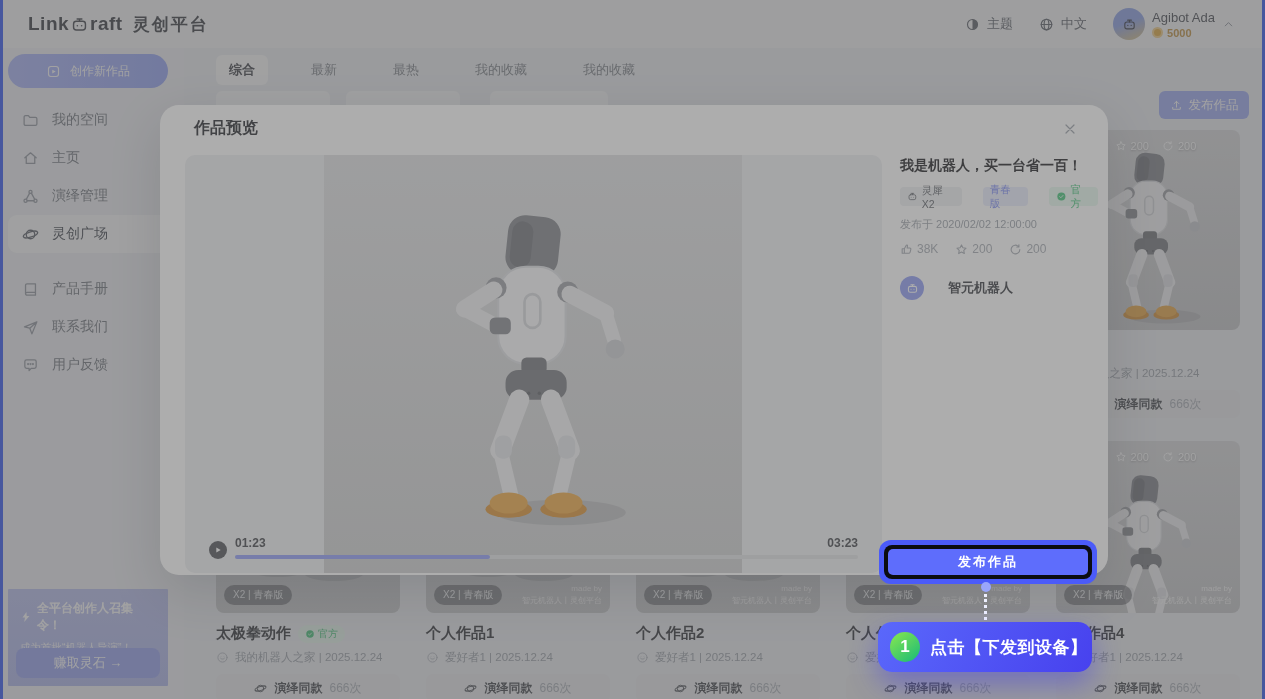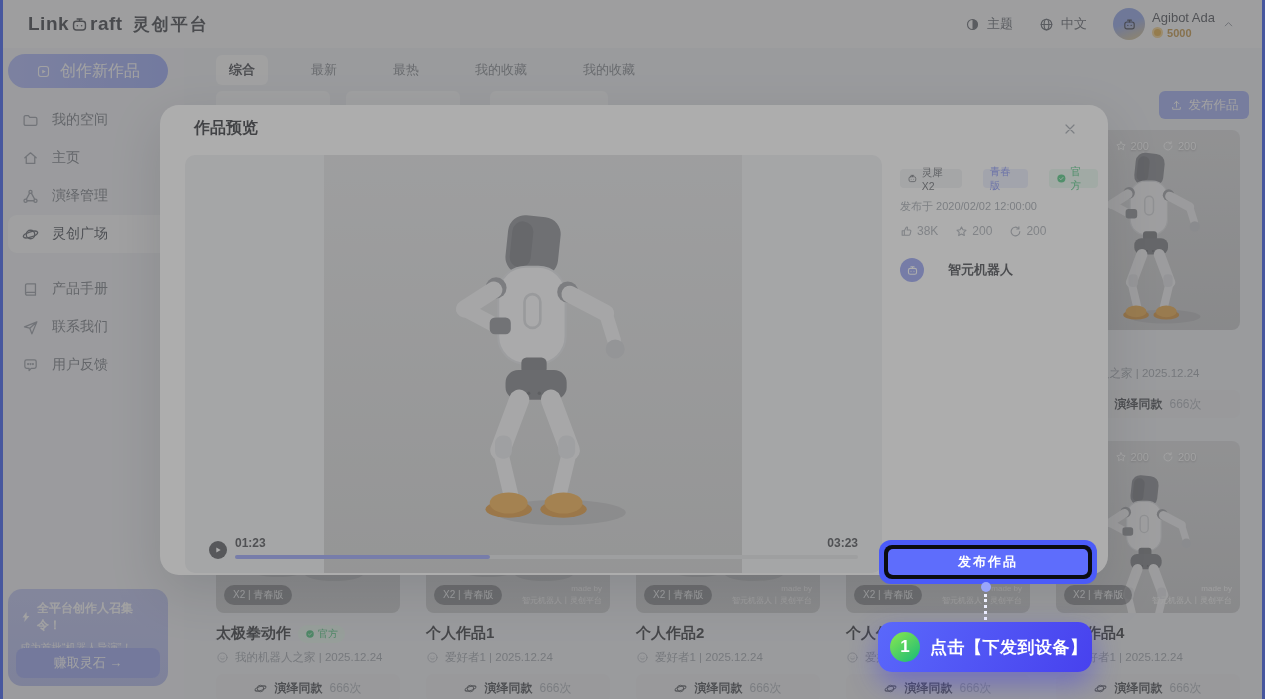--- a/index.html
+++ b/index.html
@@ -15,28 +15,28 @@
   .hdr-right{margin-left:auto;display:flex;align-items:center;gap:26px;margin-right:30px;color:#5a5e66;font-size:13px}
   .hgrp{display:flex;align-items:center;gap:7px}
   .avatar{width:32px;height:32px;border-radius:50%;background:linear-gradient(160deg,#8aa0e8 45%,#d9c07e);display:flex;align-items:center;justify-content:center;color:#2f3340}
   .ucol{display:flex;flex-direction:column;gap:2px}
   .uname{font-size:13px;color:#45484f}
   .ucoin{display:flex;align-items:center;gap:4px;font-size:11px;color:#c18f3a;font-weight:bold}
   .coin{width:11px;height:11px;border-radius:50%;background:#e3a83b;border:2px solid #f2cd84}
 
   
   .side{position:absolute;left:0;top:48px;bottom:0;width:184px;background:#f0f1f5;z-index:1}
-  .create-btn{margin:6px 8px 0;width:160px;height:34px;border-radius:17px;background:linear-gradient(90deg,#a9b5fb,#93a3f8);color:#fff;display:flex;align-items:center;justify-content:center;gap:9px;font-size:16px}
+  .create-btn{margin:6px 8px 0;width:160px;height:34px;border-radius:17px;background:linear-gradient(90deg,#a9b5fb,#93a3f8);color:#fff;display:flex;align-items:center;justify-content:center;gap:9px;font-size:12px}
   .menu{margin-top:13px}
   .mitem{height:38px;margin:0 8px;display:flex;align-items:center;gap:13px;padding-left:14px;color:#70757e;font-size:14px;border-radius:9px}
   .mitem .ic{width:17px;height:17px;color:#9196a0}
   .mitem.active{background:rgba(255,255,255,.8);color:#3f444d}
   .mitem.active .ic{color:#565b64}
   .mgap{height:17px}
-  .promo{position:absolute;left:8px;bottom:13px;width:160px;height:97px;border-radius:14px;background:linear-gradient(180deg,#b9c0f1,#aeb6ee);padding:11px 12px;color:#fff}
+  .promo{position:absolute;left:8px;bottom:13px;width:160px;height:97px;border-radius:1px;background:linear-gradient(180deg,#b9c0f1,#aeb6ee);padding:11px 12px;color:#fff}
   .promo-t{display:flex;align-items:center;gap:5px;font-size:12px;font-weight:bold}
   .promo-t .ic{width:12px;height:12px}
   .promo-s{font-size:10.5px;margin-top:7px;color:rgba(255,255,255,.88)}
   .promo-b{position:absolute;left:8px;right:8px;bottom:8px;height:30px;border-radius:8px;background:#96a2f2;display:flex;align-items:center;justify-content:center;font-size:13px;color:#fff}
 
   
   .tabs{position:absolute;left:216px;top:55px;display:flex;align-items:center;gap:30px;z-index:1}
   .tab{font-size:13px;color:#7b8087;padding:6px 13px}
   .tab.active{background:rgba(255,255,255,.85);border-radius:6px;color:#3c3f45;font-weight:bold}
   .fchip{position:absolute;top:91px;height:28px;border-radius:6px;background:rgba(255,255,255,.72);z-index:1}
@@ -598,20 +598,21 @@
             <span>03:23</span>
           </div>
           <div class="pc-track">
               <div class="pc-fill"></div>
             </div>
         </div>
       </div>
     </div>
 
     <div class="details">
+      <div class="d-title">我是机器人，买一台省一百！</div>
       <div class="d-tags">
         <span class="dchip dev">
             <svg class="ic">
               <use href="#i-robotface"></use>
             </svg>
             <span>灵犀X2</span>
           </span>
         <span class="dchip ed">
             <span>青春版</span>
           </span>

